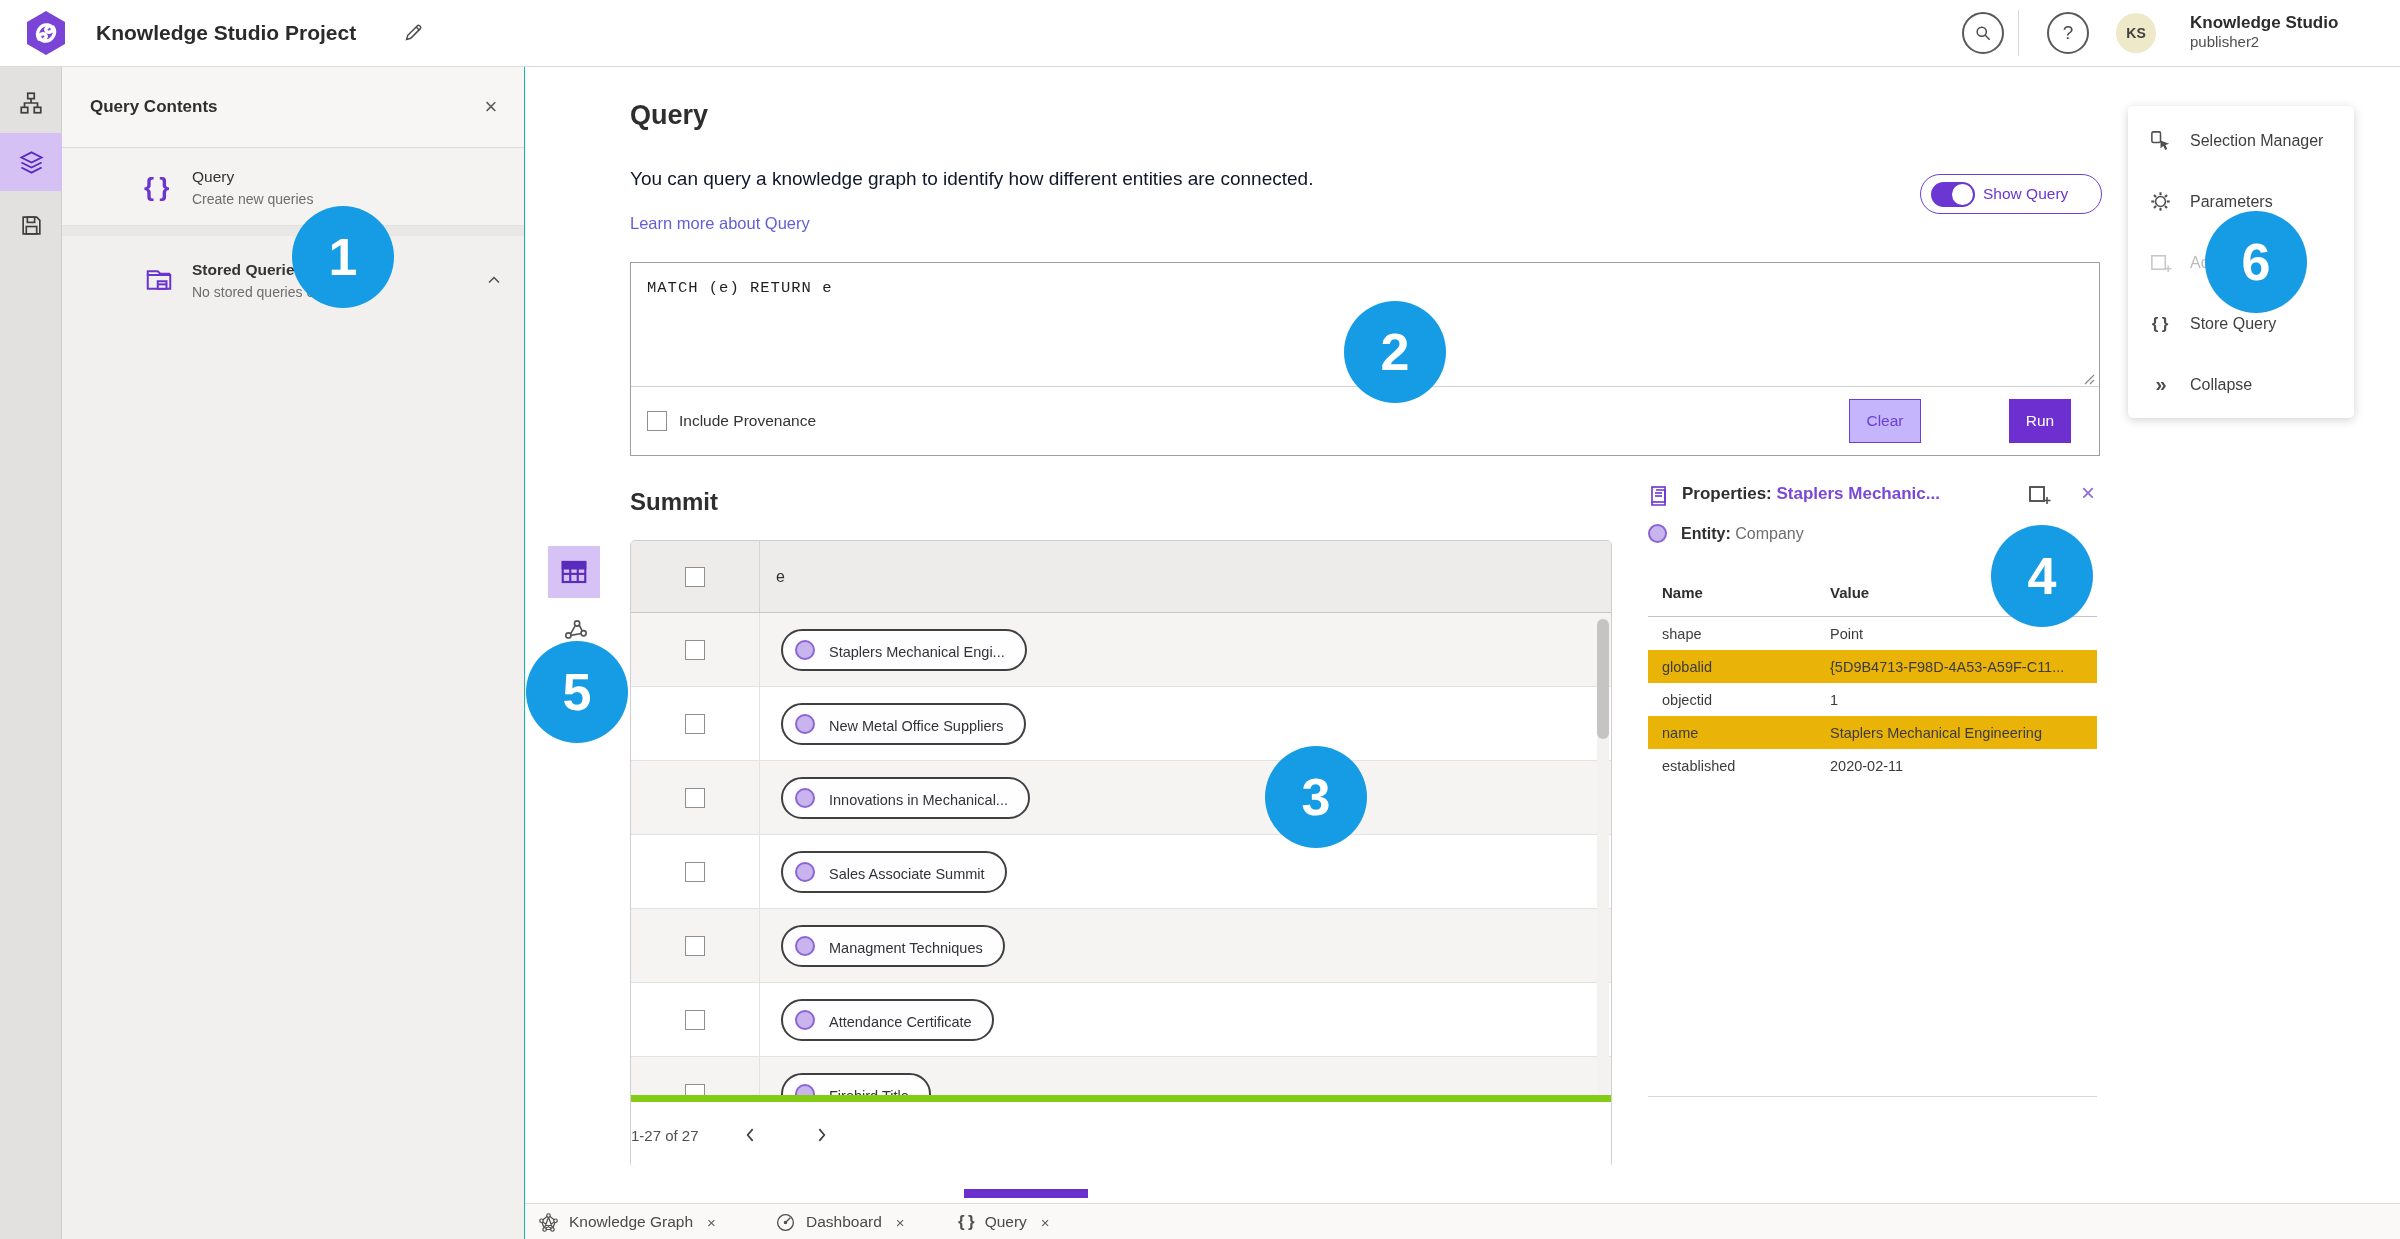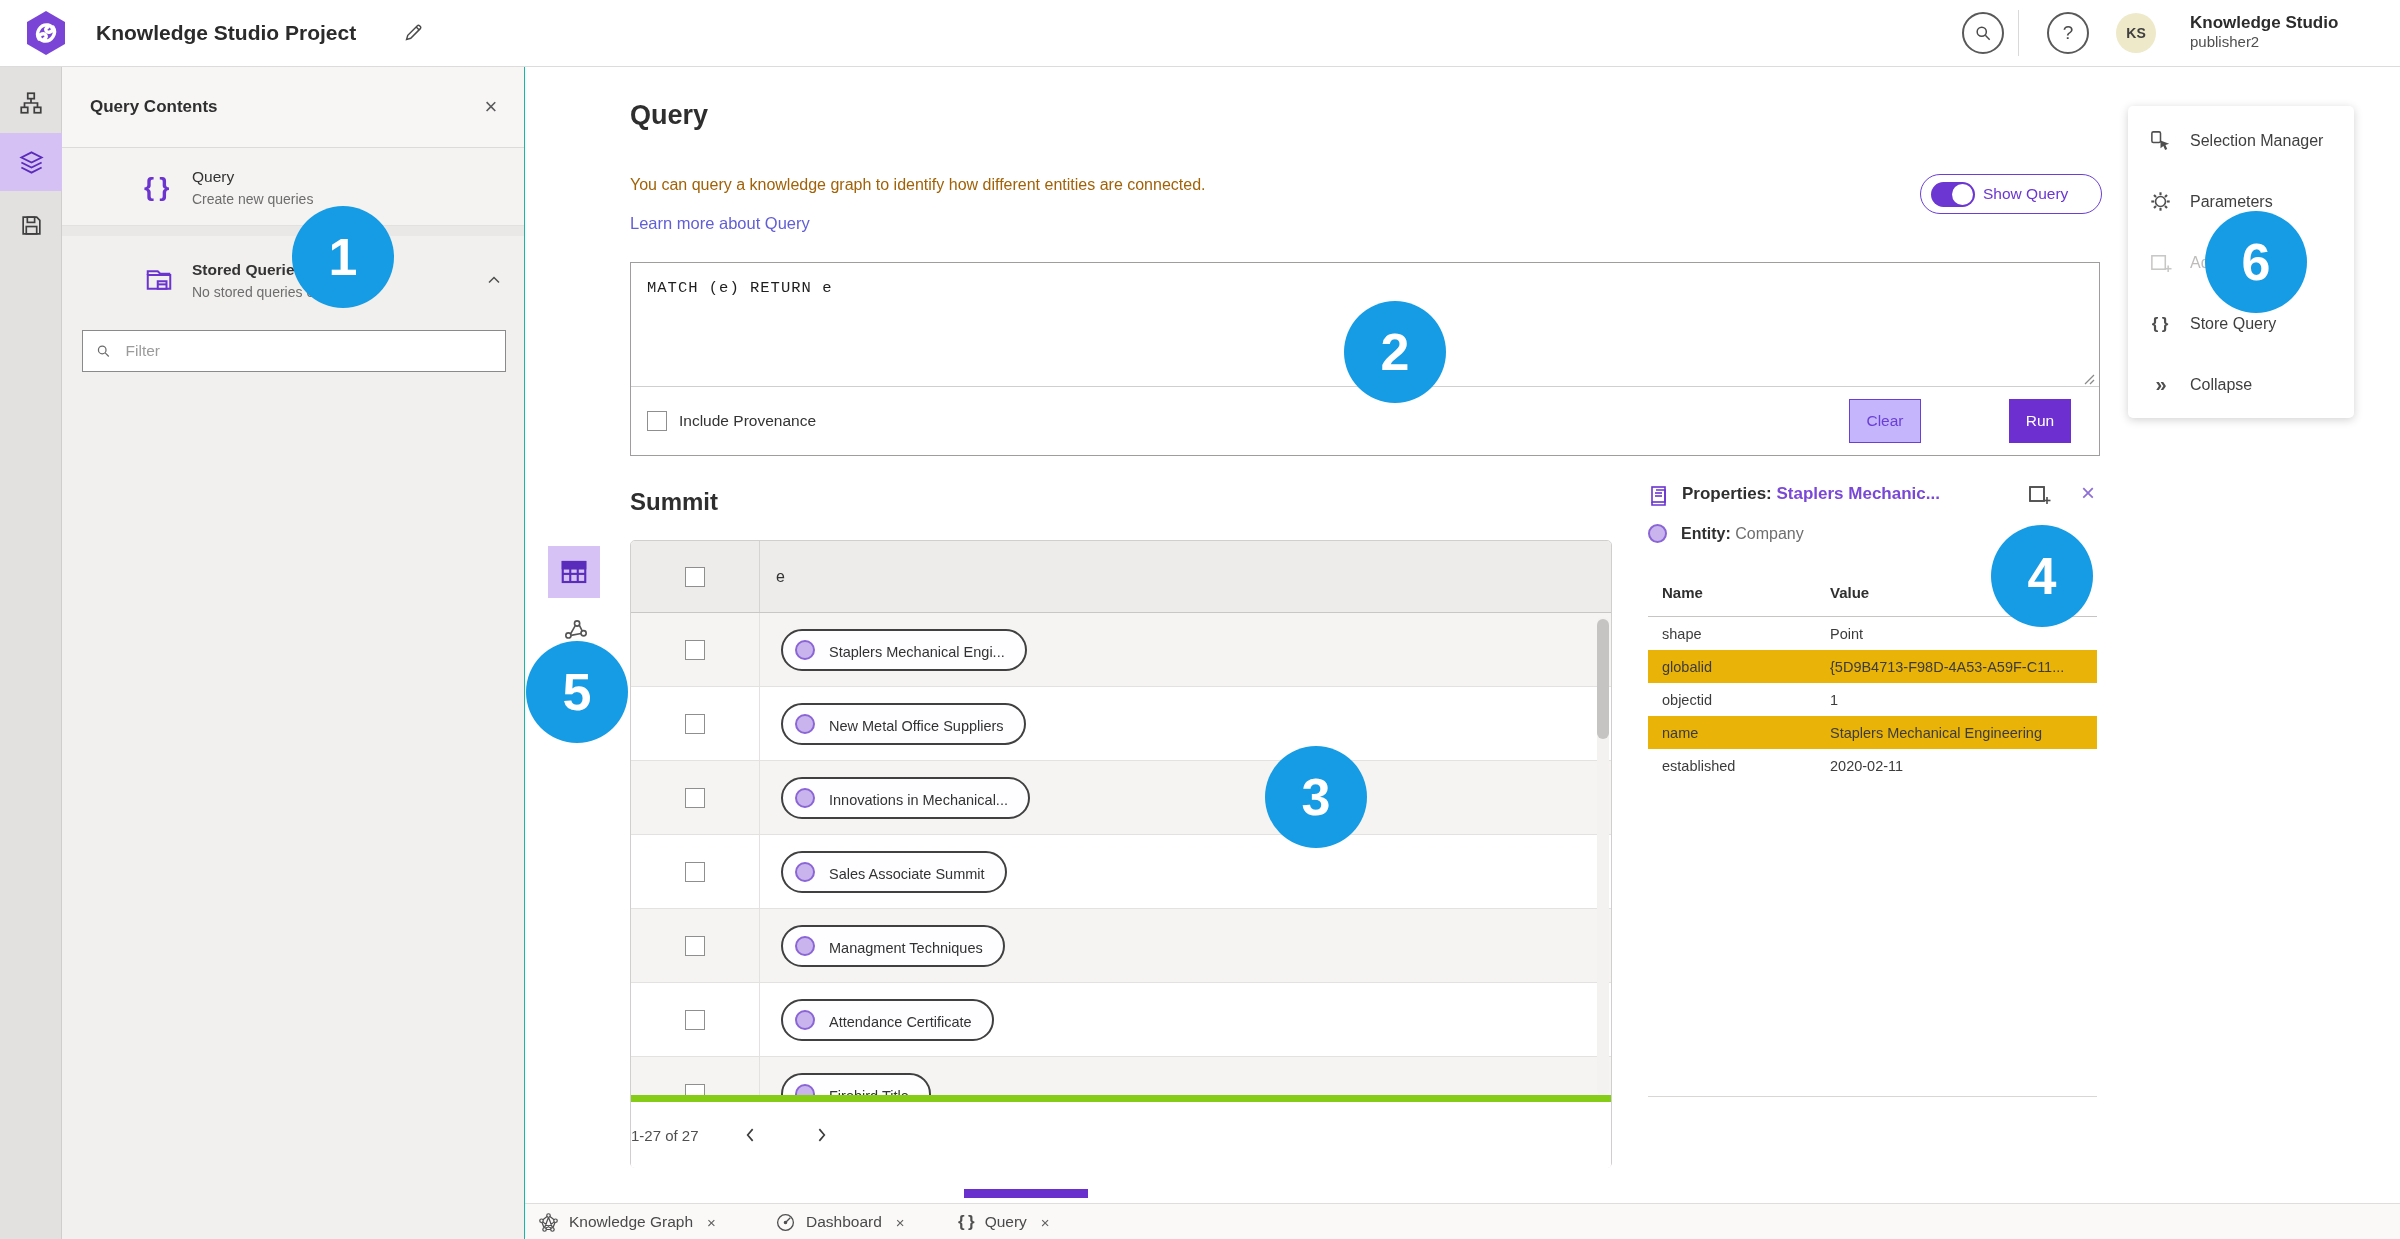--- a/index.html
+++ b/index.html
@@ -37,21 +37,21 @@
   .p-t1{font-size:15.5px;color:#333;margin-bottom:5px;}
   .p-t2{font-size:14px;color:#6d6d6d;}
   .braces{font-weight:600;color:#6b34cf;}
   .chev-up{position:absolute;right:20px;top:50%;transform:translateY(-50%);color:#4f4f4f;}
   .filter{position:absolute;left:20px;top:264px;width:424px;height:42px;background:#fff;border:1px solid #8a8a8a;
           box-sizing:border-box;display:flex;align-items:center;padding:0 12px;gap:12px;color:#6a6a6a;}
   .filter input{border:none;outline:none;font-size:15.5px;width:100%;font-family:inherit;color:#333;background:transparent;}
   .filter input::placeholder{color:#9b9b9b;}
   
   .h1{position:absolute;left:630px;top:100px;font-size:27px;font-weight:600;color:#2e2e2e;}
-  .desc{position:absolute;left:630px;top:176px;font-size:16px;color:#a16207;}
+  .desc{position:absolute;left:630px;top:168px;font-size:19px;color:#0f172a;}
   .learn-link{position:absolute;left:630px;top:214px;font-size:16.5px;color:#625ed6;cursor:pointer;}
   .toggle-pill{position:absolute;left:1920px;top:174px;width:182px;height:40px;border:1.5px solid #6b3fd4;border-radius:21px;
                box-sizing:border-box;display:flex;align-items:center;padding-left:10px;gap:8px;background:#fff;}
   .tg-track{width:44px;height:25px;border-radius:13px;background:#6b36d2;position:relative;}
   .tg-knob{position:absolute;right:2px;top:2px;width:21px;height:21px;border-radius:50%;background:#fff;}
   .tg-label{font-size:15.5px;color:#6b36d2;}
   .qbox{position:absolute;left:630px;top:262px;width:1470px;height:194px;border:1px solid #9f9e9d;background:#fff;box-sizing:border-box;}
   .qcode{position:absolute;left:16px;top:16px;font-family:"Liberation Mono","DejaVu Sans Mono",monospace;font-size:15.5px;
          letter-spacing:1px;color:#1f1f1f;white-space:pre;}
   .q-div{position:absolute;left:0;top:123px;width:100%;height:1px;background:#cfcfcf;}
@@ -221,27 +221,20 @@
       <span class="p-texts">
         <span class="p-t1" style="display:block;font-weight:600;">Stored Queries</span>
         <span class="p-t2" style="display:block;">No stored queries exist</span>
       </span>
       <span class="chev-up">
         <svg width="20" height="20" viewBox="0 0 24 24" fill="none" stroke="currentColor" stroke-width="1.8">
           <polyline points="6,15 12,9 18,15"></polyline>
         </svg>
       </span>
     </div>
-    <div class="filter">
-      <svg width="18" height="18" viewBox="0 0 24 24" fill="none" stroke="currentColor" stroke-width="1.8">
-        <circle cx="10.5" cy="10.5" r="5.5"></circle>
-          <line x1="14.8" y1="14.8" x2="20" y2="20"></line>
-      </svg>
-      <input type="text" placeholder="Filter" style="">
-    </div>
   </div>
 
   <div class="h1">Query</div>
   <div class="desc">You can query a knowledge graph to identify how different entities are connected.</div>
   <div class="learn-link">Learn more about Query</div>
 
   <div class="toggle-pill">
     <span class="tg-track">
         <span class="tg-knob"></span>
       </span>

